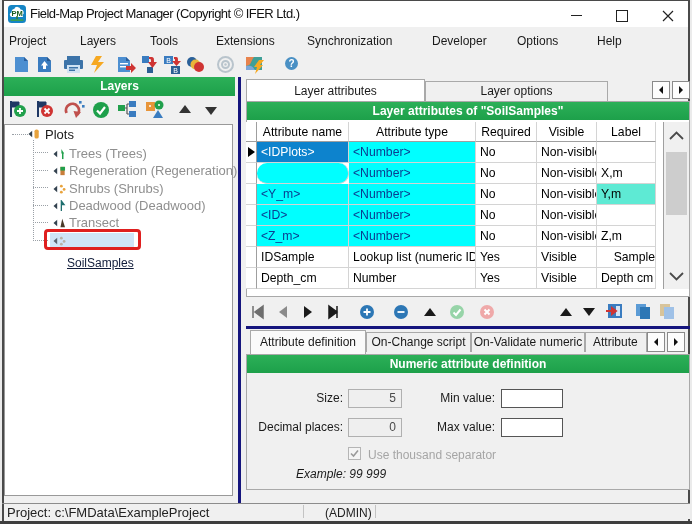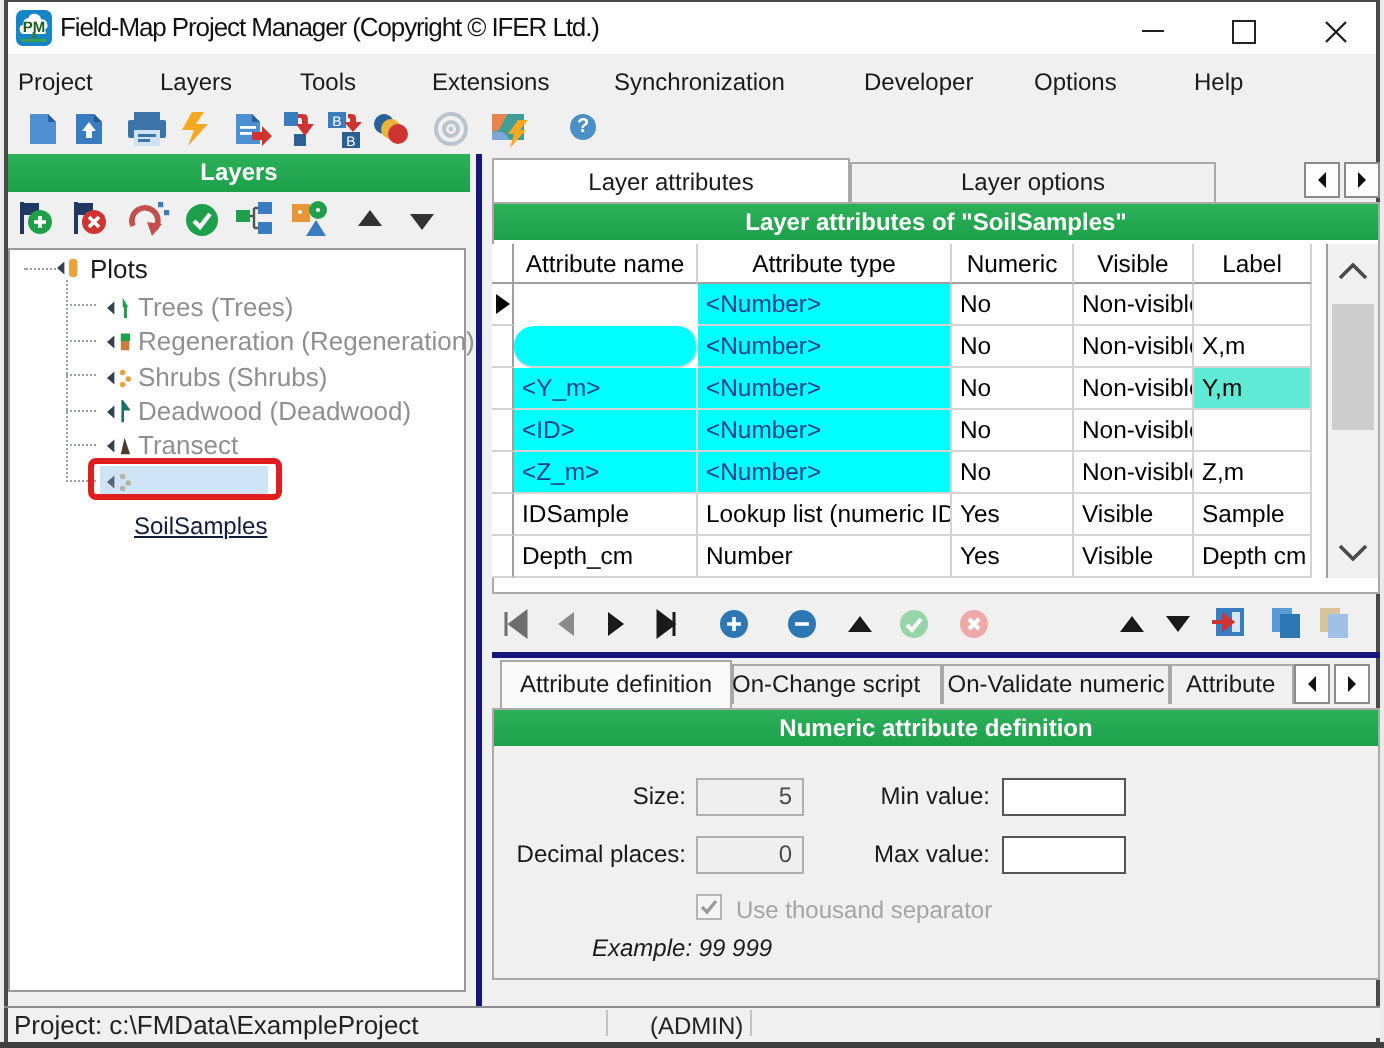--- a/index.html
+++ b/index.html
@@ -232,24 +232,25 @@
   <path d="M27 5 L31 9 L27 13 Z" fill="#111"></path>
 </svg>
 
 <div class="abs" style="left:246px;top:101px;width:444px;height:196px;background:#fff;border:1px solid #a9a9a9;box-sizing:border-box;"></div>
 <div class="abs green" style="left:247px;top:102px;width:442px;height:18px;line-height:18px;">Layer attributes of "SoilSamples"</div>
 
 <div id="grid" class="abs" style="left:246px;top:122px;width:418px;height:167px;background:#fff;border-right:1px solid #9f9f9f;box-sizing:border-box;">
     <div style="position:absolute;left:0px;top:0px;width:11px;height:20px;background:#fff;border-bottom:1px solid #9f9f9f;border-right:1px solid #9f9f9f;box-sizing:border-box;overflow:hidden;font-size:12.2px;color:#000;text-align:center;padding:3px 0 0 0px;white-space:nowrap;"></div>
     <div style="position:absolute;left:11px;top:0px;width:92px;height:20px;background:#fff;border-bottom:1px solid #9f9f9f;border-right:1px solid #d4d4d4;box-sizing:border-box;overflow:hidden;font-size:12.2px;color:#000;text-align:center;padding:3px 0 0 0px;white-space:nowrap;">Attribute name</div>
     <div style="position:absolute;left:103px;top:0px;width:127px;height:20px;background:#fff;border-bottom:1px solid #9f9f9f;border-right:1px solid #d4d4d4;box-sizing:border-box;overflow:hidden;font-size:12.2px;color:#000;text-align:center;padding:3px 0 0 0px;white-space:nowrap;">Attribute type</div>
-    <div style="position:absolute;left:230px;top:0px;width:61px;height:20px;background:#fff;border-bottom:1px solid #9f9f9f;border-right:1px solid #d4d4d4;box-sizing:border-box;overflow:hidden;font-size:12.2px;color:#000;text-align:center;padding:3px 0 0 0px;white-space:nowrap;">Numeric</div>
+    <div style="position:absolute;left:230px;top:0px;width:61px;height:20px;background:#fff;border-bottom:1px solid #9f9f9f;border-right:1px solid #d4d4d4;box-sizing:border-box;overflow:hidden;font-size:12.2px;color:#000;text-align:center;padding:3px 0 0 0px;white-space:nowrap;">Required</div>
     <div style="position:absolute;left:291px;top:0px;width:60px;height:20px;background:#fff;border-bottom:1px solid #9f9f9f;border-right:1px solid #d4d4d4;box-sizing:border-box;overflow:hidden;font-size:12.2px;color:#000;text-align:center;padding:3px 0 0 0px;white-space:nowrap;">Visible</div>
     <div style="position:absolute;left:351px;top:0px;width:59px;height:20px;background:#fff;border-bottom:1px solid #9f9f9f;border-right:1px solid #d4d4d4;box-sizing:border-box;overflow:hidden;font-size:12.2px;color:#000;text-align:center;padding:3px 0 0 0px;white-space:nowrap;">Label</div>
     <div style="position:absolute;left:0px;top:20px;width:11px;height:21px;background:#fff;border-bottom:1px solid #d4d4d4;border-right:1px solid #9f9f9f;box-sizing:border-box;overflow:hidden;font-size:12.2px;color:#000;text-align:left;padding:3px 0 0 4px;white-space:nowrap;"></div>
+    <div style="position:absolute;left:11px;top:20px;width:92px;height:21px;background:#0d83cd;border-bottom:1px solid #d4d4d4;border-right:1px solid #d4d4d4;box-sizing:border-box;overflow:hidden;font-size:12.2px;color:#fff;text-align:left;padding:3px 0 0 4px;white-space:nowrap;">&lt;IDPlots&gt;</div>
     <div style="position:absolute;left:103px;top:20px;width:127px;height:21px;background:#00ffff;border-bottom:1px solid #d4d4d4;border-right:1px solid #d4d4d4;box-sizing:border-box;overflow:hidden;font-size:12.2px;color:#0b3d91;text-align:left;padding:3px 0 0 4px;white-space:nowrap;">&lt;Number&gt;</div>
     <div style="position:absolute;left:230px;top:20px;width:61px;height:21px;background:#fff;border-bottom:1px solid #d4d4d4;border-right:1px solid #d4d4d4;box-sizing:border-box;overflow:hidden;font-size:12.2px;color:#000;text-align:left;padding:3px 0 0 4px;white-space:nowrap;">No</div>
     <div style="position:absolute;left:291px;top:20px;width:60px;height:21px;background:#fff;border-bottom:1px solid #d4d4d4;border-right:1px solid #d4d4d4;box-sizing:border-box;overflow:hidden;font-size:12.2px;color:#000;text-align:left;padding:3px 0 0 4px;white-space:nowrap;">Non-visible</div>
     <div style="position:absolute;left:351px;top:20px;width:59px;height:21px;background:#fff;border-bottom:1px solid #d4d4d4;border-right:1px solid #d4d4d4;box-sizing:border-box;overflow:hidden;font-size:12.2px;color:#000;text-align:left;padding:3px 0 0 4px;white-space:nowrap;"></div>
     <div style="position:absolute;left:2px;top:25px;width:0;height:0;border-left:7px solid #000;border-top:5px solid transparent;border-bottom:5px solid transparent;"></div>
     <div style="position:absolute;left:0px;top:41px;width:11px;height:21px;background:#fff;border-bottom:1px solid #d4d4d4;border-right:1px solid #9f9f9f;box-sizing:border-box;overflow:hidden;font-size:12.2px;color:#000;text-align:left;padding:3px 0 0 4px;white-space:nowrap;"></div>
     <div style="position:absolute;left:11px;top:41px;width:92px;height:21px;background:#00ffff;border-bottom:1px solid #d4d4d4;border-right:1px solid #d4d4d4;box-sizing:border-box;overflow:hidden;font-size:12.2px;color:#0b3d91;text-align:left;padding:18px 0 0 4px;white-space:nowrap;border-radius:10px;">&lt;X_m&gt;</div>
     <div style="position:absolute;left:103px;top:41px;width:127px;height:21px;background:#00ffff;border-bottom:1px solid #d4d4d4;border-right:1px solid #d4d4d4;box-sizing:border-box;overflow:hidden;font-size:12.2px;color:#0b3d91;text-align:left;padding:3px 0 0 4px;white-space:nowrap;">&lt;Number&gt;</div>
     <div style="position:absolute;left:230px;top:41px;width:61px;height:21px;background:#fff;border-bottom:1px solid #d4d4d4;border-right:1px solid #d4d4d4;box-sizing:border-box;overflow:hidden;font-size:12.2px;color:#000;text-align:left;padding:3px 0 0 4px;white-space:nowrap;">No</div>
     <div style="position:absolute;left:291px;top:41px;width:60px;height:21px;background:#fff;border-bottom:1px solid #d4d4d4;border-right:1px solid #d4d4d4;box-sizing:border-box;overflow:hidden;font-size:12.2px;color:#000;text-align:left;padding:3px 0 0 4px;white-space:nowrap;">Non-visible</div>
@@ -270,21 +271,21 @@
     <div style="position:absolute;left:11px;top:104px;width:92px;height:21px;background:#00ffff;border-bottom:1px solid #d4d4d4;border-right:1px solid #d4d4d4;box-sizing:border-box;overflow:hidden;font-size:12.2px;color:#0b3d91;text-align:left;padding:3px 0 0 4px;white-space:nowrap;">&lt;Z_m&gt;</div>
     <div style="position:absolute;left:103px;top:104px;width:127px;height:21px;background:#00ffff;border-bottom:1px solid #d4d4d4;border-right:1px solid #d4d4d4;box-sizing:border-box;overflow:hidden;font-size:12.2px;color:#0b3d91;text-align:left;padding:3px 0 0 4px;white-space:nowrap;">&lt;Number&gt;</div>
     <div style="position:absolute;left:230px;top:104px;width:61px;height:21px;background:#fff;border-bottom:1px solid #d4d4d4;border-right:1px solid #d4d4d4;box-sizing:border-box;overflow:hidden;font-size:12.2px;color:#000;text-align:left;padding:3px 0 0 4px;white-space:nowrap;">No</div>
     <div style="position:absolute;left:291px;top:104px;width:60px;height:21px;background:#fff;border-bottom:1px solid #d4d4d4;border-right:1px solid #d4d4d4;box-sizing:border-box;overflow:hidden;font-size:12.2px;color:#000;text-align:left;padding:3px 0 0 4px;white-space:nowrap;">Non-visible</div>
     <div style="position:absolute;left:351px;top:104px;width:59px;height:21px;background:#fff;border-bottom:1px solid #d4d4d4;border-right:1px solid #d4d4d4;box-sizing:border-box;overflow:hidden;font-size:12.2px;color:#000;text-align:left;padding:3px 0 0 4px;white-space:nowrap;">Z,m</div>
     <div style="position:absolute;left:0px;top:125px;width:11px;height:21px;background:#fff;border-bottom:1px solid #d4d4d4;border-right:1px solid #9f9f9f;box-sizing:border-box;overflow:hidden;font-size:12.2px;color:#000;text-align:left;padding:3px 0 0 4px;white-space:nowrap;"></div>
     <div style="position:absolute;left:11px;top:125px;width:92px;height:21px;background:#fff;border-bottom:1px solid #d4d4d4;border-right:1px solid #d4d4d4;box-sizing:border-box;overflow:hidden;font-size:12.2px;color:#000;text-align:left;padding:3px 0 0 4px;white-space:nowrap;">IDSample</div>
     <div style="position:absolute;left:103px;top:125px;width:127px;height:21px;background:#fff;border-bottom:1px solid #d4d4d4;border-right:1px solid #d4d4d4;box-sizing:border-box;overflow:hidden;font-size:12.2px;color:#000;text-align:left;padding:3px 0 0 4px;white-space:nowrap;">Lookup list (numeric ID)</div>
     <div style="position:absolute;left:230px;top:125px;width:61px;height:21px;background:#fff;border-bottom:1px solid #d4d4d4;border-right:1px solid #d4d4d4;box-sizing:border-box;overflow:hidden;font-size:12.2px;color:#000;text-align:left;padding:3px 0 0 4px;white-space:nowrap;">Yes</div>
     <div style="position:absolute;left:291px;top:125px;width:60px;height:21px;background:#fff;border-bottom:1px solid #d4d4d4;border-right:1px solid #d4d4d4;box-sizing:border-box;overflow:hidden;font-size:12.2px;color:#000;text-align:left;padding:3px 0 0 4px;white-space:nowrap;">Visible</div>
-    <div style="position:absolute;left:351px;top:125px;width:59px;height:21px;background:#fff;border-bottom:1px solid #d4d4d4;border-right:1px solid #d4d4d4;box-sizing:border-box;overflow:hidden;font-size:12.2px;color:#000;text-align:left;padding:3px 0 0 4px;white-space:nowrap;">Sample</div>
+    <div style="position:absolute;left:351px;top:125px;width:59px;height:21px;background:#fff;border-bottom:1px solid #d4d4d4;border-right:1px solid #d4d4d4;box-sizing:border-box;overflow:hidden;font-size:12.2px;color:#000;text-align:right;padding:3px 0 0 4px;white-space:nowrap;">Sample</div>
     <div style="position:absolute;left:0px;top:146px;width:11px;height:21px;background:#fff;border-bottom:1px solid #d4d4d4;border-right:1px solid #9f9f9f;box-sizing:border-box;overflow:hidden;font-size:12.2px;color:#000;text-align:left;padding:3px 0 0 4px;white-space:nowrap;"></div>
     <div style="position:absolute;left:103px;top:146px;width:127px;height:21px;background:#fff;border-bottom:1px solid #d4d4d4;border-right:1px solid #d4d4d4;box-sizing:border-box;overflow:hidden;font-size:12.2px;color:#000;text-align:left;padding:3px 0 0 4px;white-space:nowrap;">Number</div>
     <div style="position:absolute;left:11px;top:146px;width:92px;height:21px;background:#fff;border-bottom:1px solid #d4d4d4;border-right:1px solid #d4d4d4;box-sizing:border-box;overflow:hidden;font-size:12.2px;color:#000;text-align:left;padding:3px 0 0 4px;white-space:nowrap;">Depth_cm</div>
     <div style="position:absolute;left:230px;top:146px;width:61px;height:21px;background:#fff;border-bottom:1px solid #d4d4d4;border-right:1px solid #d4d4d4;box-sizing:border-box;overflow:hidden;font-size:12.2px;color:#000;text-align:left;padding:3px 0 0 4px;white-space:nowrap;">Yes</div>
     <div style="position:absolute;left:291px;top:146px;width:60px;height:21px;background:#fff;border-bottom:1px solid #d4d4d4;border-right:1px solid #d4d4d4;box-sizing:border-box;overflow:hidden;font-size:12.2px;color:#000;text-align:left;padding:3px 0 0 4px;white-space:nowrap;">Visible</div>
     <div style="position:absolute;left:351px;top:146px;width:59px;height:21px;background:#fff;border-bottom:1px solid #d4d4d4;border-right:1px solid #d4d4d4;box-sizing:border-box;overflow:hidden;font-size:12.2px;color:#000;text-align:left;padding:3px 0 0 4px;white-space:nowrap;">Depth cm</div>
   </div>
 
 <div class="abs" style="left:664px;top:122px;width:25px;height:167px;background:#f0f0f0;"></div>
 <div class="abs" style="left:666px;top:152px;width:21px;height:63px;background:#cdcdcd;"></div>
@@ -342,21 +343,21 @@
   </g>
   <g transform="translate(414,6)">
     <rect x="0" y="0" width="10" height="12" fill="#d8c49a"></rect>
     <rect x="4" y="3" width="10" height="12" fill="#9fc1e7"></rect>
   </g>
 </svg>
 
 <div class="abs" style="left:246px;top:326px;width:444px;height:3px;background:#15157d;"></div>
 
 <div class="abs" style="left:366px;top:332px;width:105px;height:20px;background:#f0f0f0;border:1px solid #a9a9a9;border-bottom:none;box-sizing:border-box;"></div>
-<div class="abs t12" style="left:366px;top:335px;width:105px;text-align:left;">On-Change script</div>
+<div class="abs t12" style="left:366px;top:335px;width:105px;text-align:center;">On-Change script</div>
 <div class="abs" style="left:471px;top:332px;width:114px;height:20px;background:#f0f0f0;border:1px solid #a9a9a9;border-bottom:none;box-sizing:border-box;"></div>
 <div class="abs t12" style="left:471px;top:335px;width:114px;text-align:center;">On-Validate numeric</div>
 <div class="abs" style="left:585px;top:332px;width:62px;height:20px;background:#f0f0f0;border:1px solid #a9a9a9;border-bottom:none;box-sizing:border-box;overflow:hidden;"></div>
 <div class="abs t12" style="left:593px;top:335px;width:60px;overflow:hidden;">Attribute</div>
 <div class="abs" style="left:250px;top:330px;width:116px;height:24px;background:#fafafa;border:1px solid #a9a9a9;border-bottom:none;box-sizing:border-box;"></div>
 <div class="abs t12" style="left:250px;top:335px;width:116px;text-align:center;">Attribute definition</div>
 <div class="abs" style="left:647px;top:332px;width:18px;height:20px;background:#fdfdfd;border:1px solid #8a8a8a;box-sizing:border-box;"></div>
 <div class="abs" style="left:667px;top:332px;width:18px;height:20px;background:#fdfdfd;border:1px solid #8a8a8a;box-sizing:border-box;"></div>
 <svg class="abs" style="left:647px;top:332px;" width="38" height="20" viewBox="0 0 38 20">
   <path d="M11 6 L7 10 L11 14 Z" fill="#111"></path>

